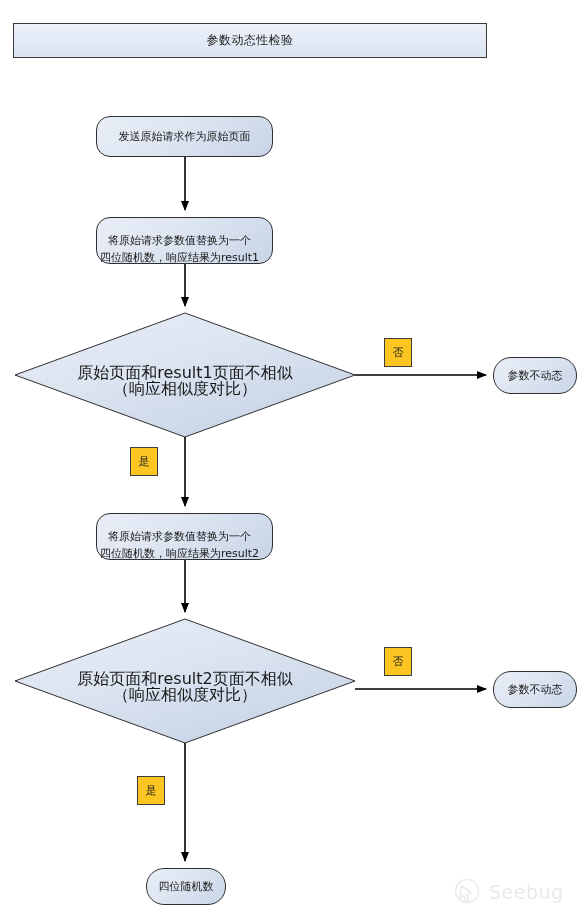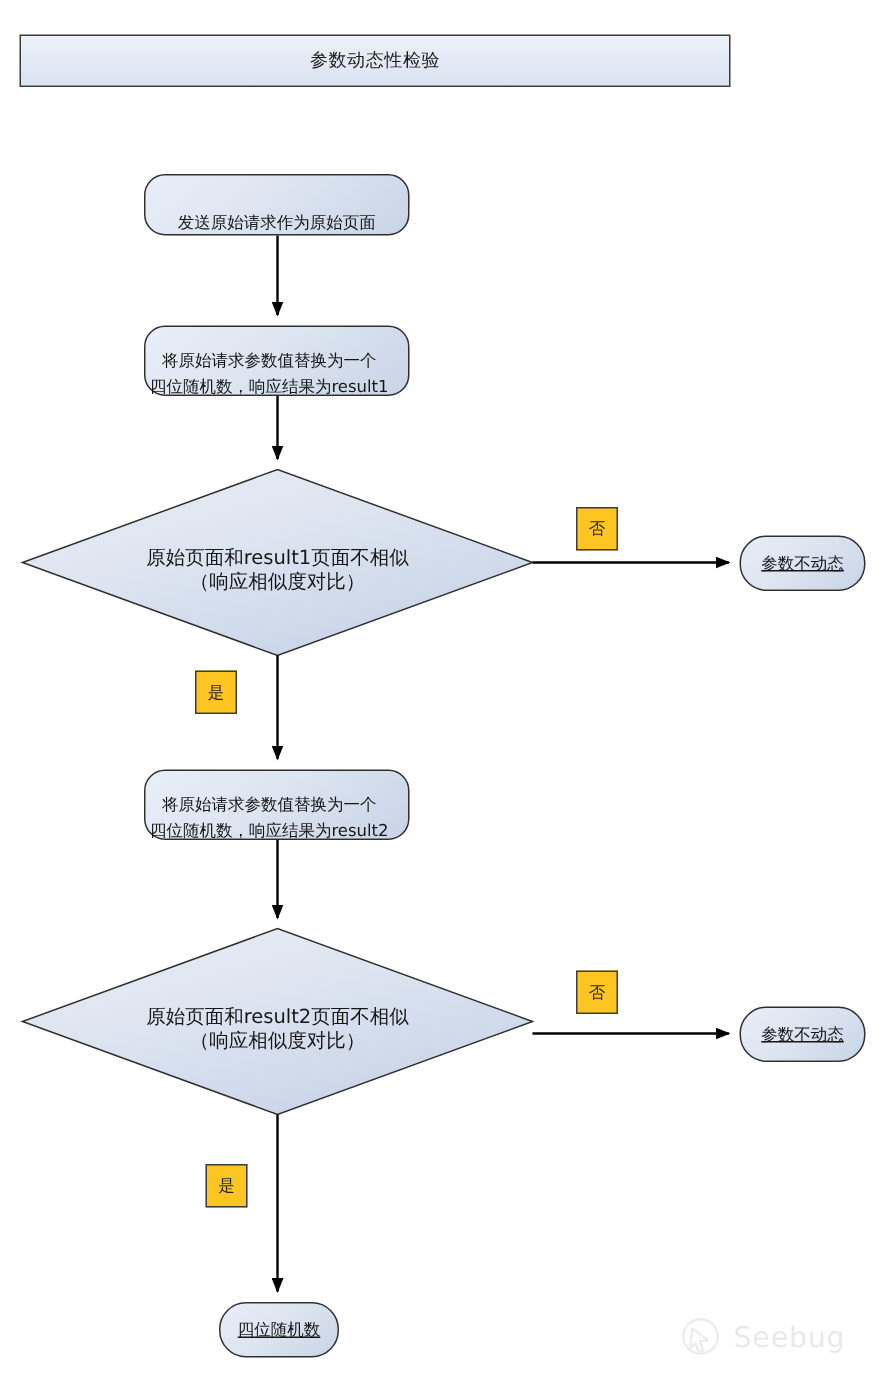--- a/index.html
+++ b/index.html
@@ -57,55 +57,54 @@
     background: linear-gradient(140deg, #e9eef7 0%, #dde5f1 45%, #c8d4e6 100%);
     border: 1px solid #2f2f2f;
   }
 
   
   .node.pill {
     border-radius: 14px;
   }
   .node.pill.small {
     border-radius: 18px;
-    text-decoration: underline;
   }
 
   .node .label {
     font-size: 11px;
     line-height: 15px;
     white-space: nowrap;
   }
   .node .label.two-line {
     white-space: pre-line;
     line-height: 17px;
   }
 
   
-  #node-start        { left: 96px;  top: 116px; width: 177px; height: 41px; align-items: flex-end; }
+  #node-start        { left: 96px;  top: 116px; width: 177px; height: 41px; }
   #node-replace-1    { left: 96px;  top: 217px; width: 177px; height: 47px; }
   #node-replace-2    { left: 96px;  top: 513px; width: 177px; height: 47px; }
   #node-not-dynamic-1{ left: 493px; top: 357px; width: 84px;  height: 37px; }
   #node-not-dynamic-2{ left: 493px; top: 671px; width: 84px;  height: 37px; }
   #node-dynamic      { left: 146px; top: 868px; width: 80px;  height: 37px; }
 
   
   #node-replace-1 .label,
   #node-replace-2 .label {
     width: 196px;
     margin-left: -10px;
     margin-top: 16px;
   }
 
   
   .diamond-label {
     position: absolute;
     width: 340px;
     text-align: center;
-    font-size: 13px;
+    font-size: 16px;
     line-height: 16px;
     color: #161616;
     white-space: pre-line;
     pointer-events: none;
   }
   #decision-1-label { left: 15px; top: 365px; }
   #decision-2-label { left: 15px; top: 671px; }
 
   
   .badge {

